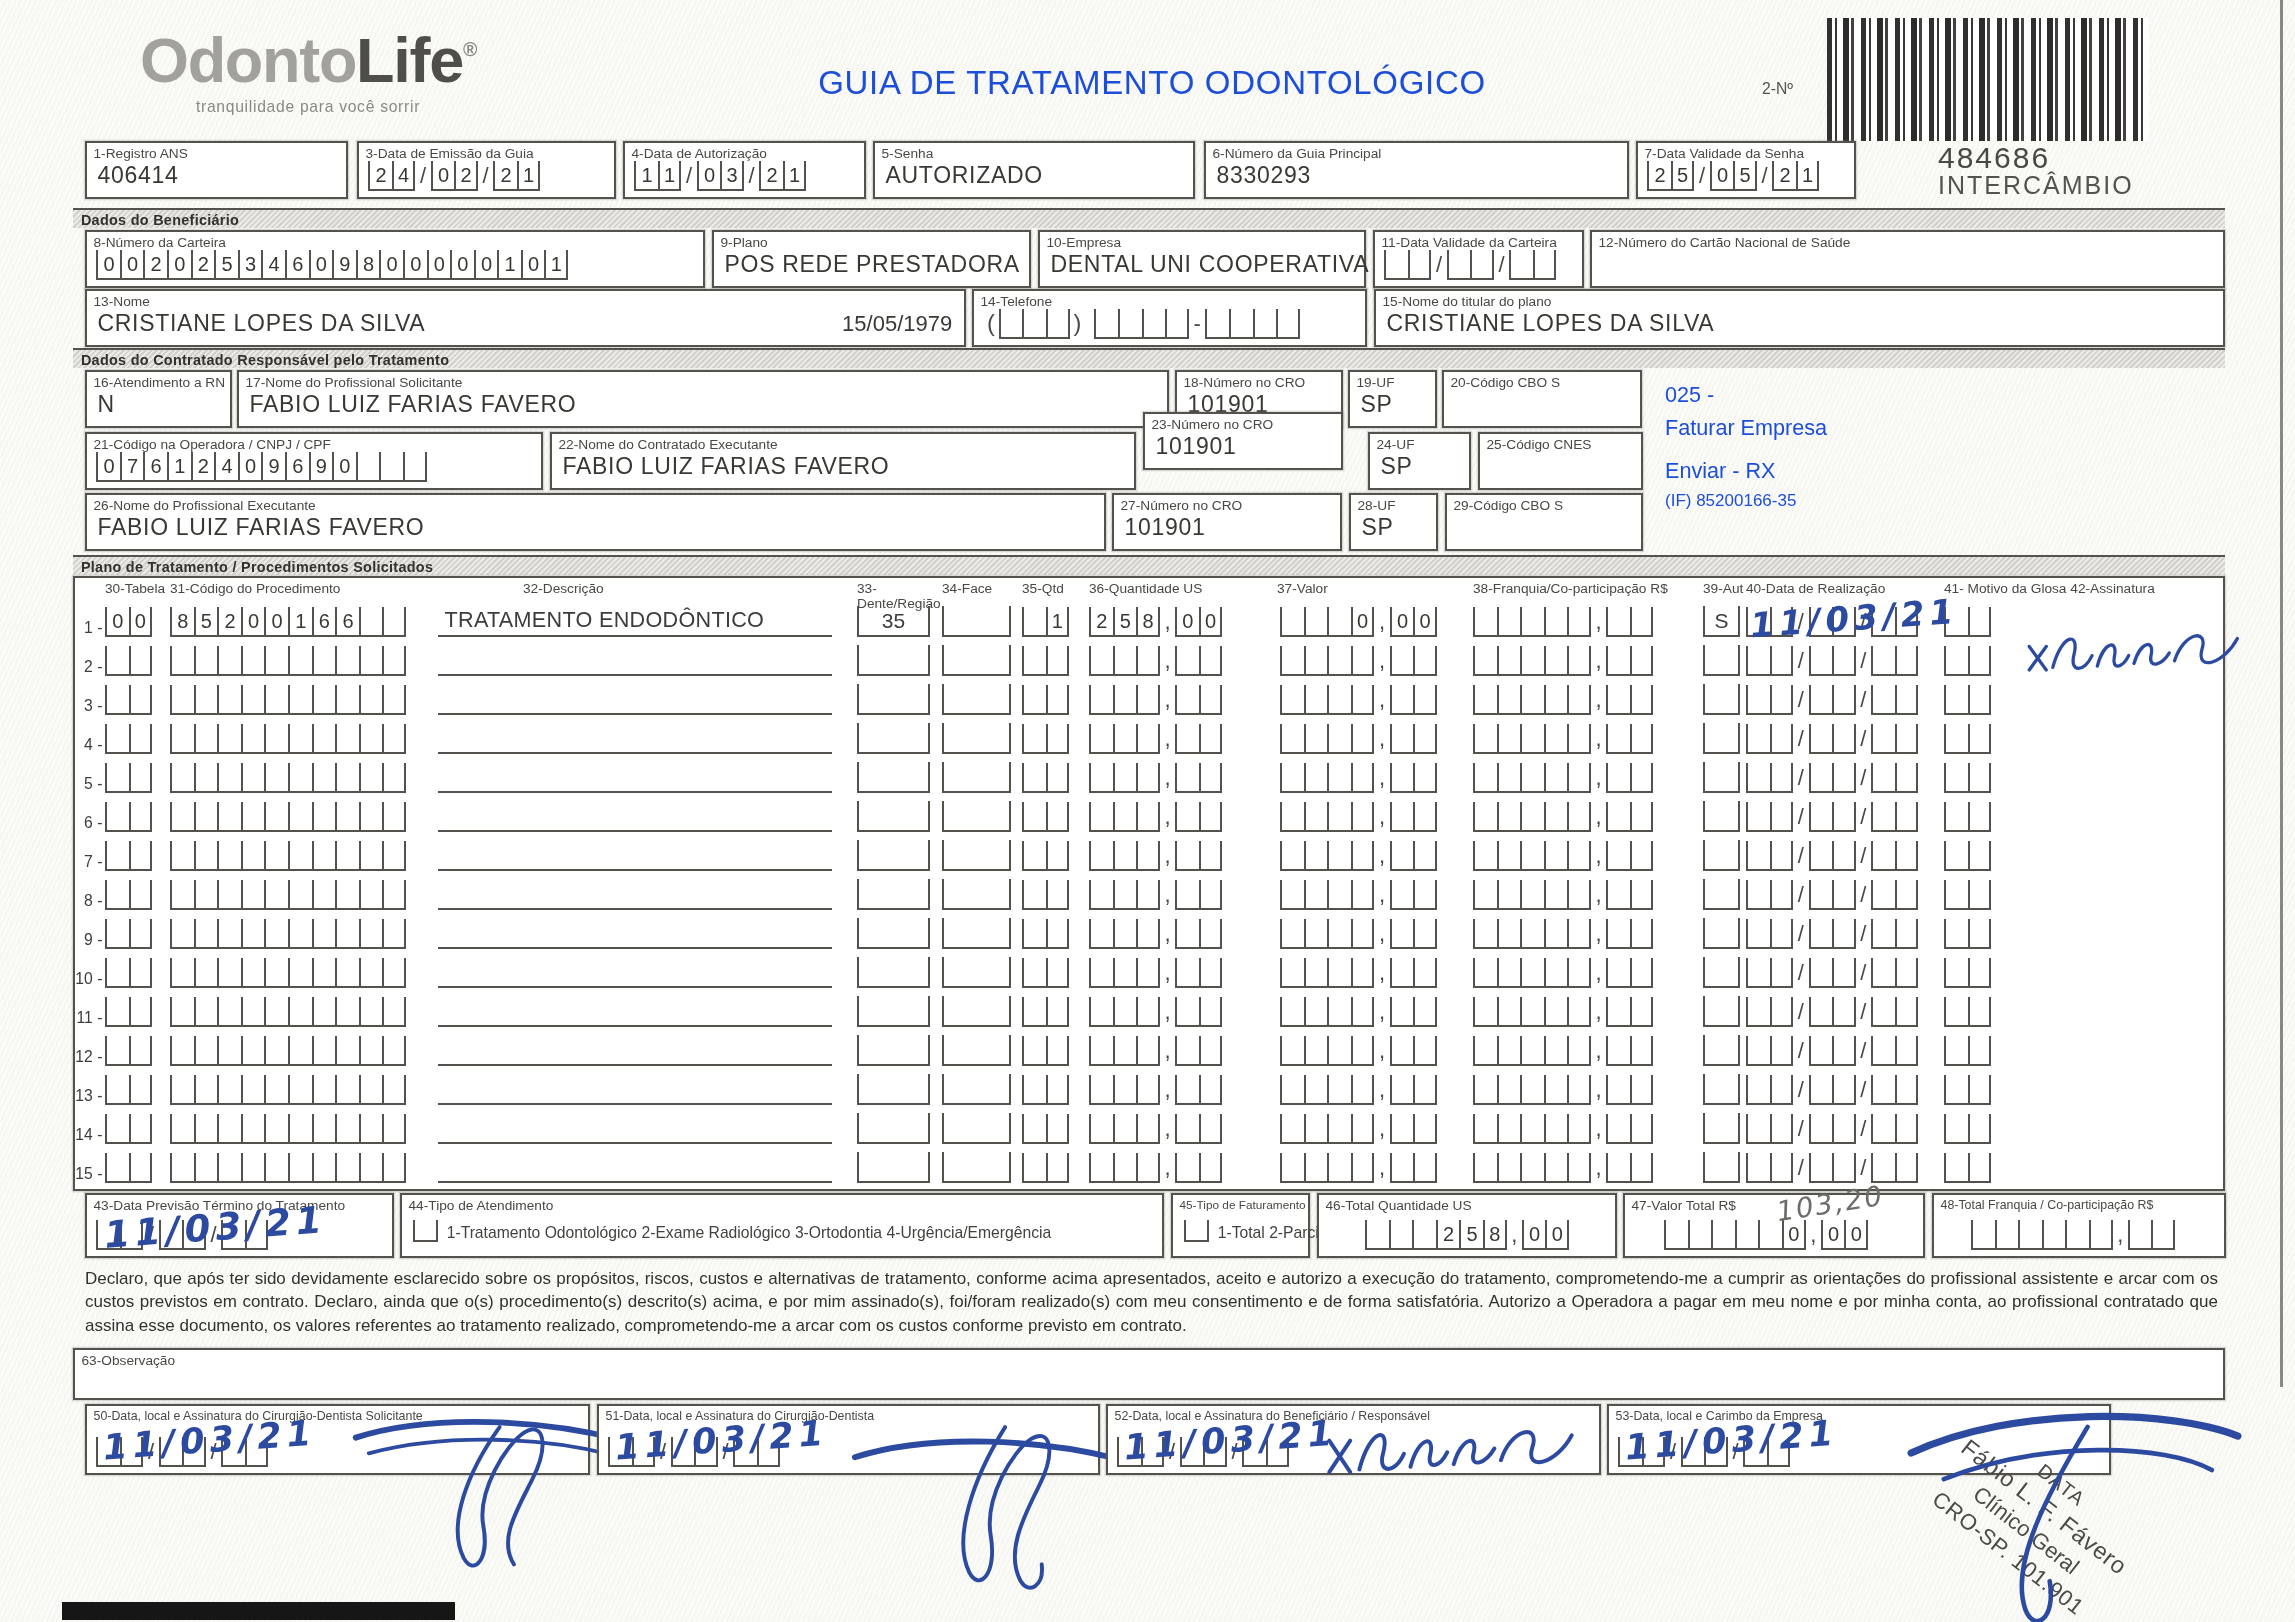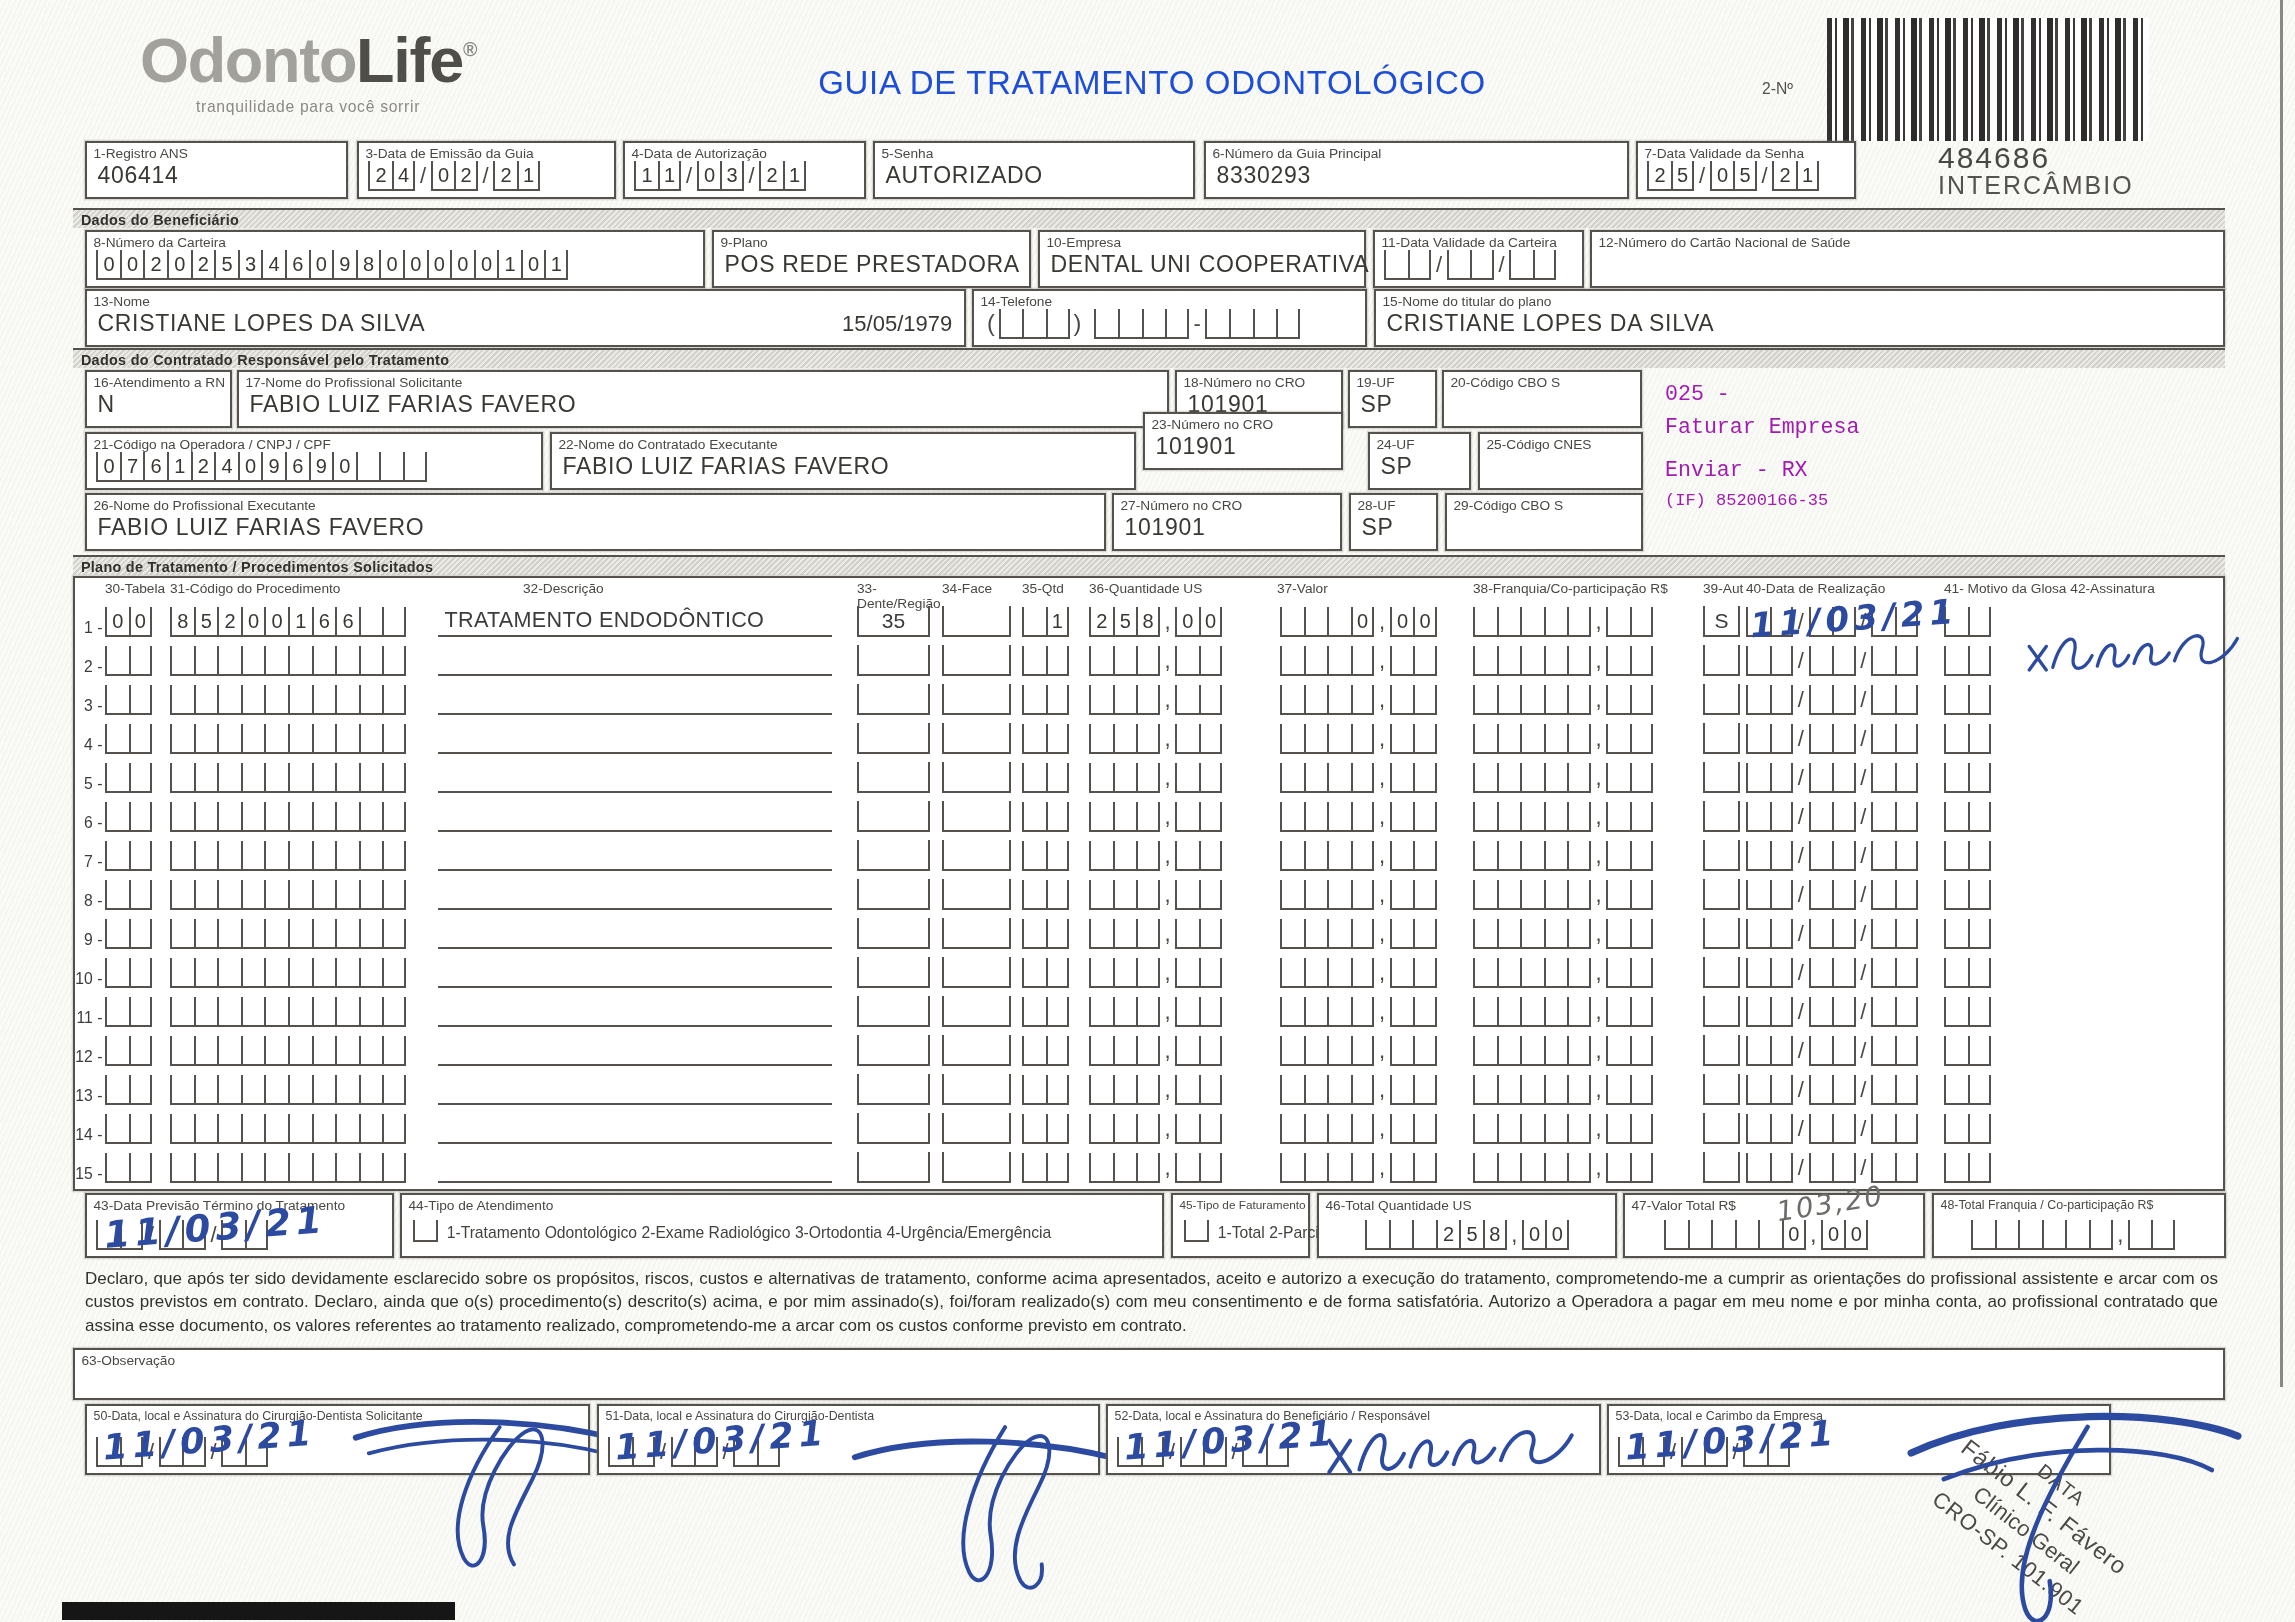--- a/index.html
+++ b/index.html
@@ -34,21 +34,21 @@
   .logo .tag{font-size:15.7px;color:#8b8984;margin-top:2.6px;letter-spacing:0.7px;}
   .title{position:absolute;left:720px;top:64px;width:864px;text-align:center;
     font-size:33px;color:#1d4ed8;letter-spacing:0.7px;}
   .n2{position:absolute;left:1762px;top:80px;font-size:15.7px;color:#55524e;}
   .barcode{position:absolute;left:1827px;top:18.3px;width:322px;height:123px;background:
     repeating-linear-gradient(90deg,#33312f 0 4.6px,#fff 4.6px 7.9px,#3a3836 7.9px 9.8px,#fff 9.8px 15.7px,
     #2e2c2a 15.7px 21.6px,#fff 21.6px 24px,#454341 24px 27px,#fff 27px 34px);}
   .gnum{position:absolute;left:1938px;top:141px;font-size:30px;color:#4a4843;letter-spacing:2px;}
   .gtype{position:absolute;left:1938px;top:171px;font-size:25px;color:#55534e;letter-spacing:2px;}
   
-  .notes{position:absolute;left:1665px;top:378px;font-size:21.6px;color:#a21caf;line-height:1.55;font-family:Liberation Mono, monospace;}
+  .notes{position:absolute;left:1665px;top:378px;font-size:21.6px;color:#1d4ed8;line-height:1.55;}
   .notes .small{font-size:17px;}
   
   .tbl{position:absolute;left:73px;top:576px;width:2152px;height:615px;border:2px solid #55524e;
     background:#fff;box-sizing:border-box;box-shadow:0 0 0 1.3px rgba(120,118,112,.25);}
   .thead{display:flex;height:23.6px;font-size:13.7px;color:#4a4843;padding-top:2.6px;box-sizing:border-box;}
   .trow{display:flex;height:39px;align-items:flex-end;padding-bottom:3.9px;box-sizing:border-box;}
   .c-num{width:30px;text-align:right;font-size:15.7px;padding-right:2.6px;box-sizing:border-box;}
   .c-tab{width:65px;} .c-cod{width:268px;} .c-desc{width:419px;} .c-dente{width:85px;}
   .c-face{width:80px;} .c-qtd{width:67px;} .c-qus{width:162px;} .c-val{width:222px;}
   .c-fra{width:230px;} .c-aut{width:43px;} .c-data{width:198px;position:relative;} .c-mot{width:73px;}

